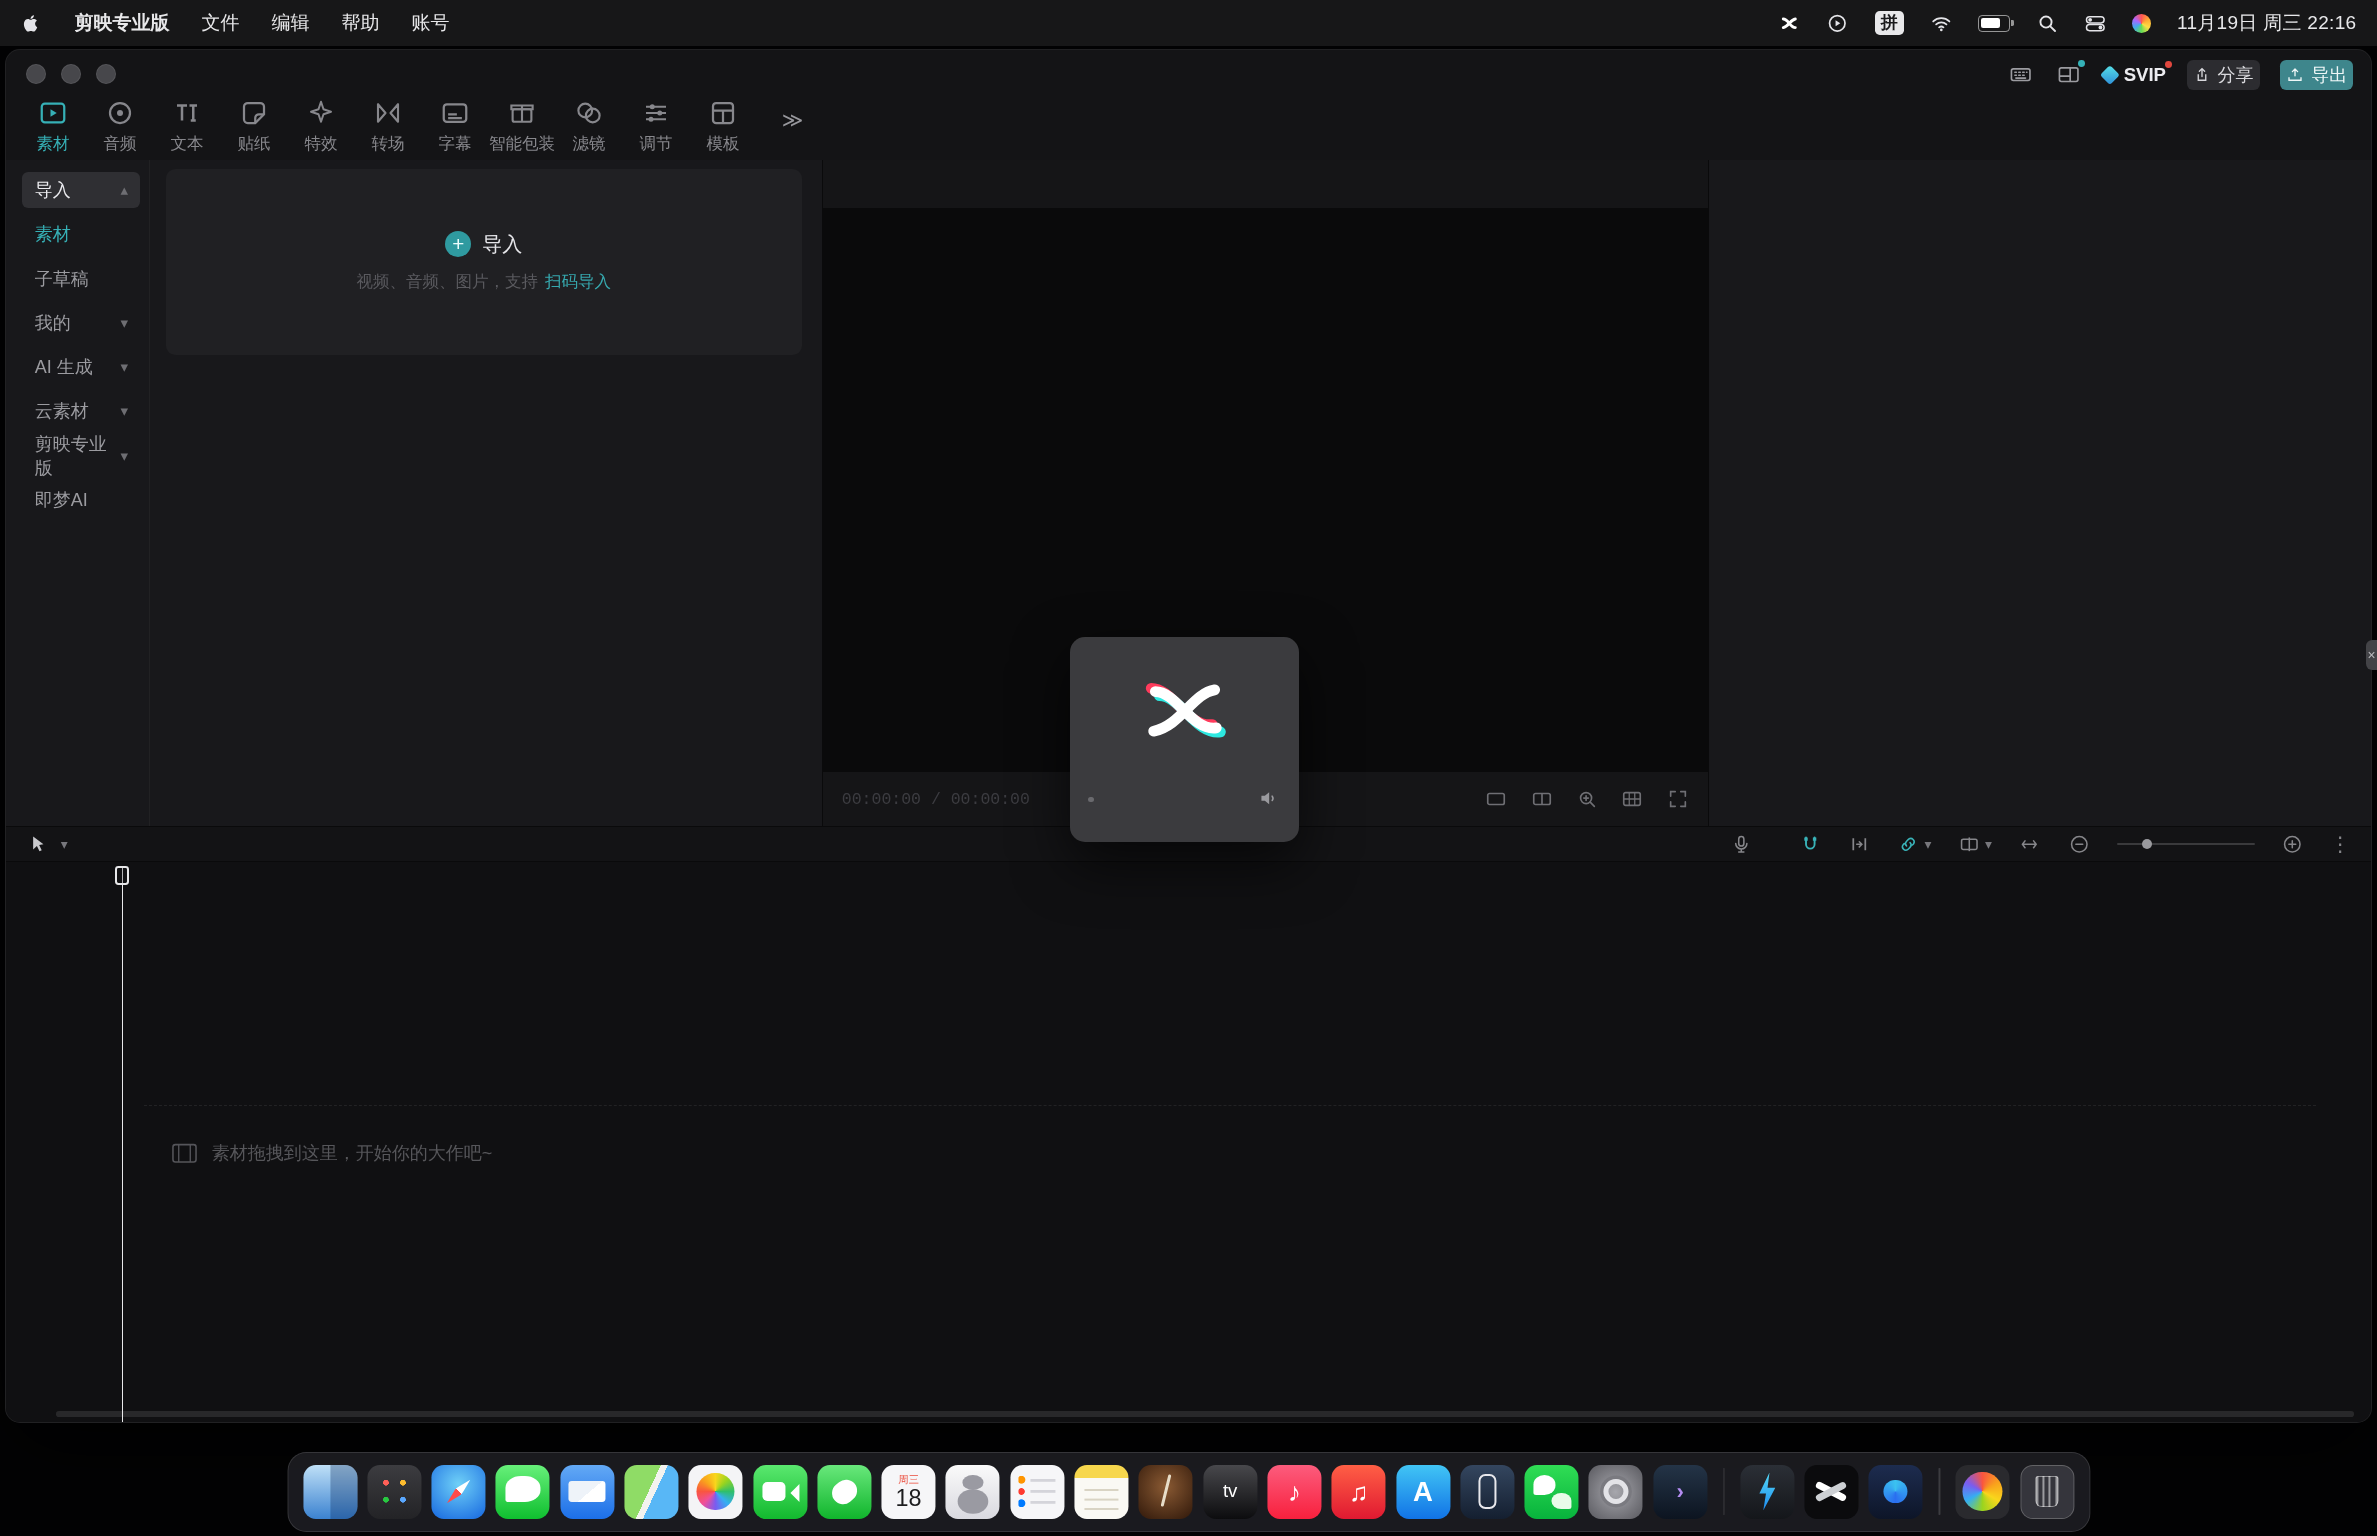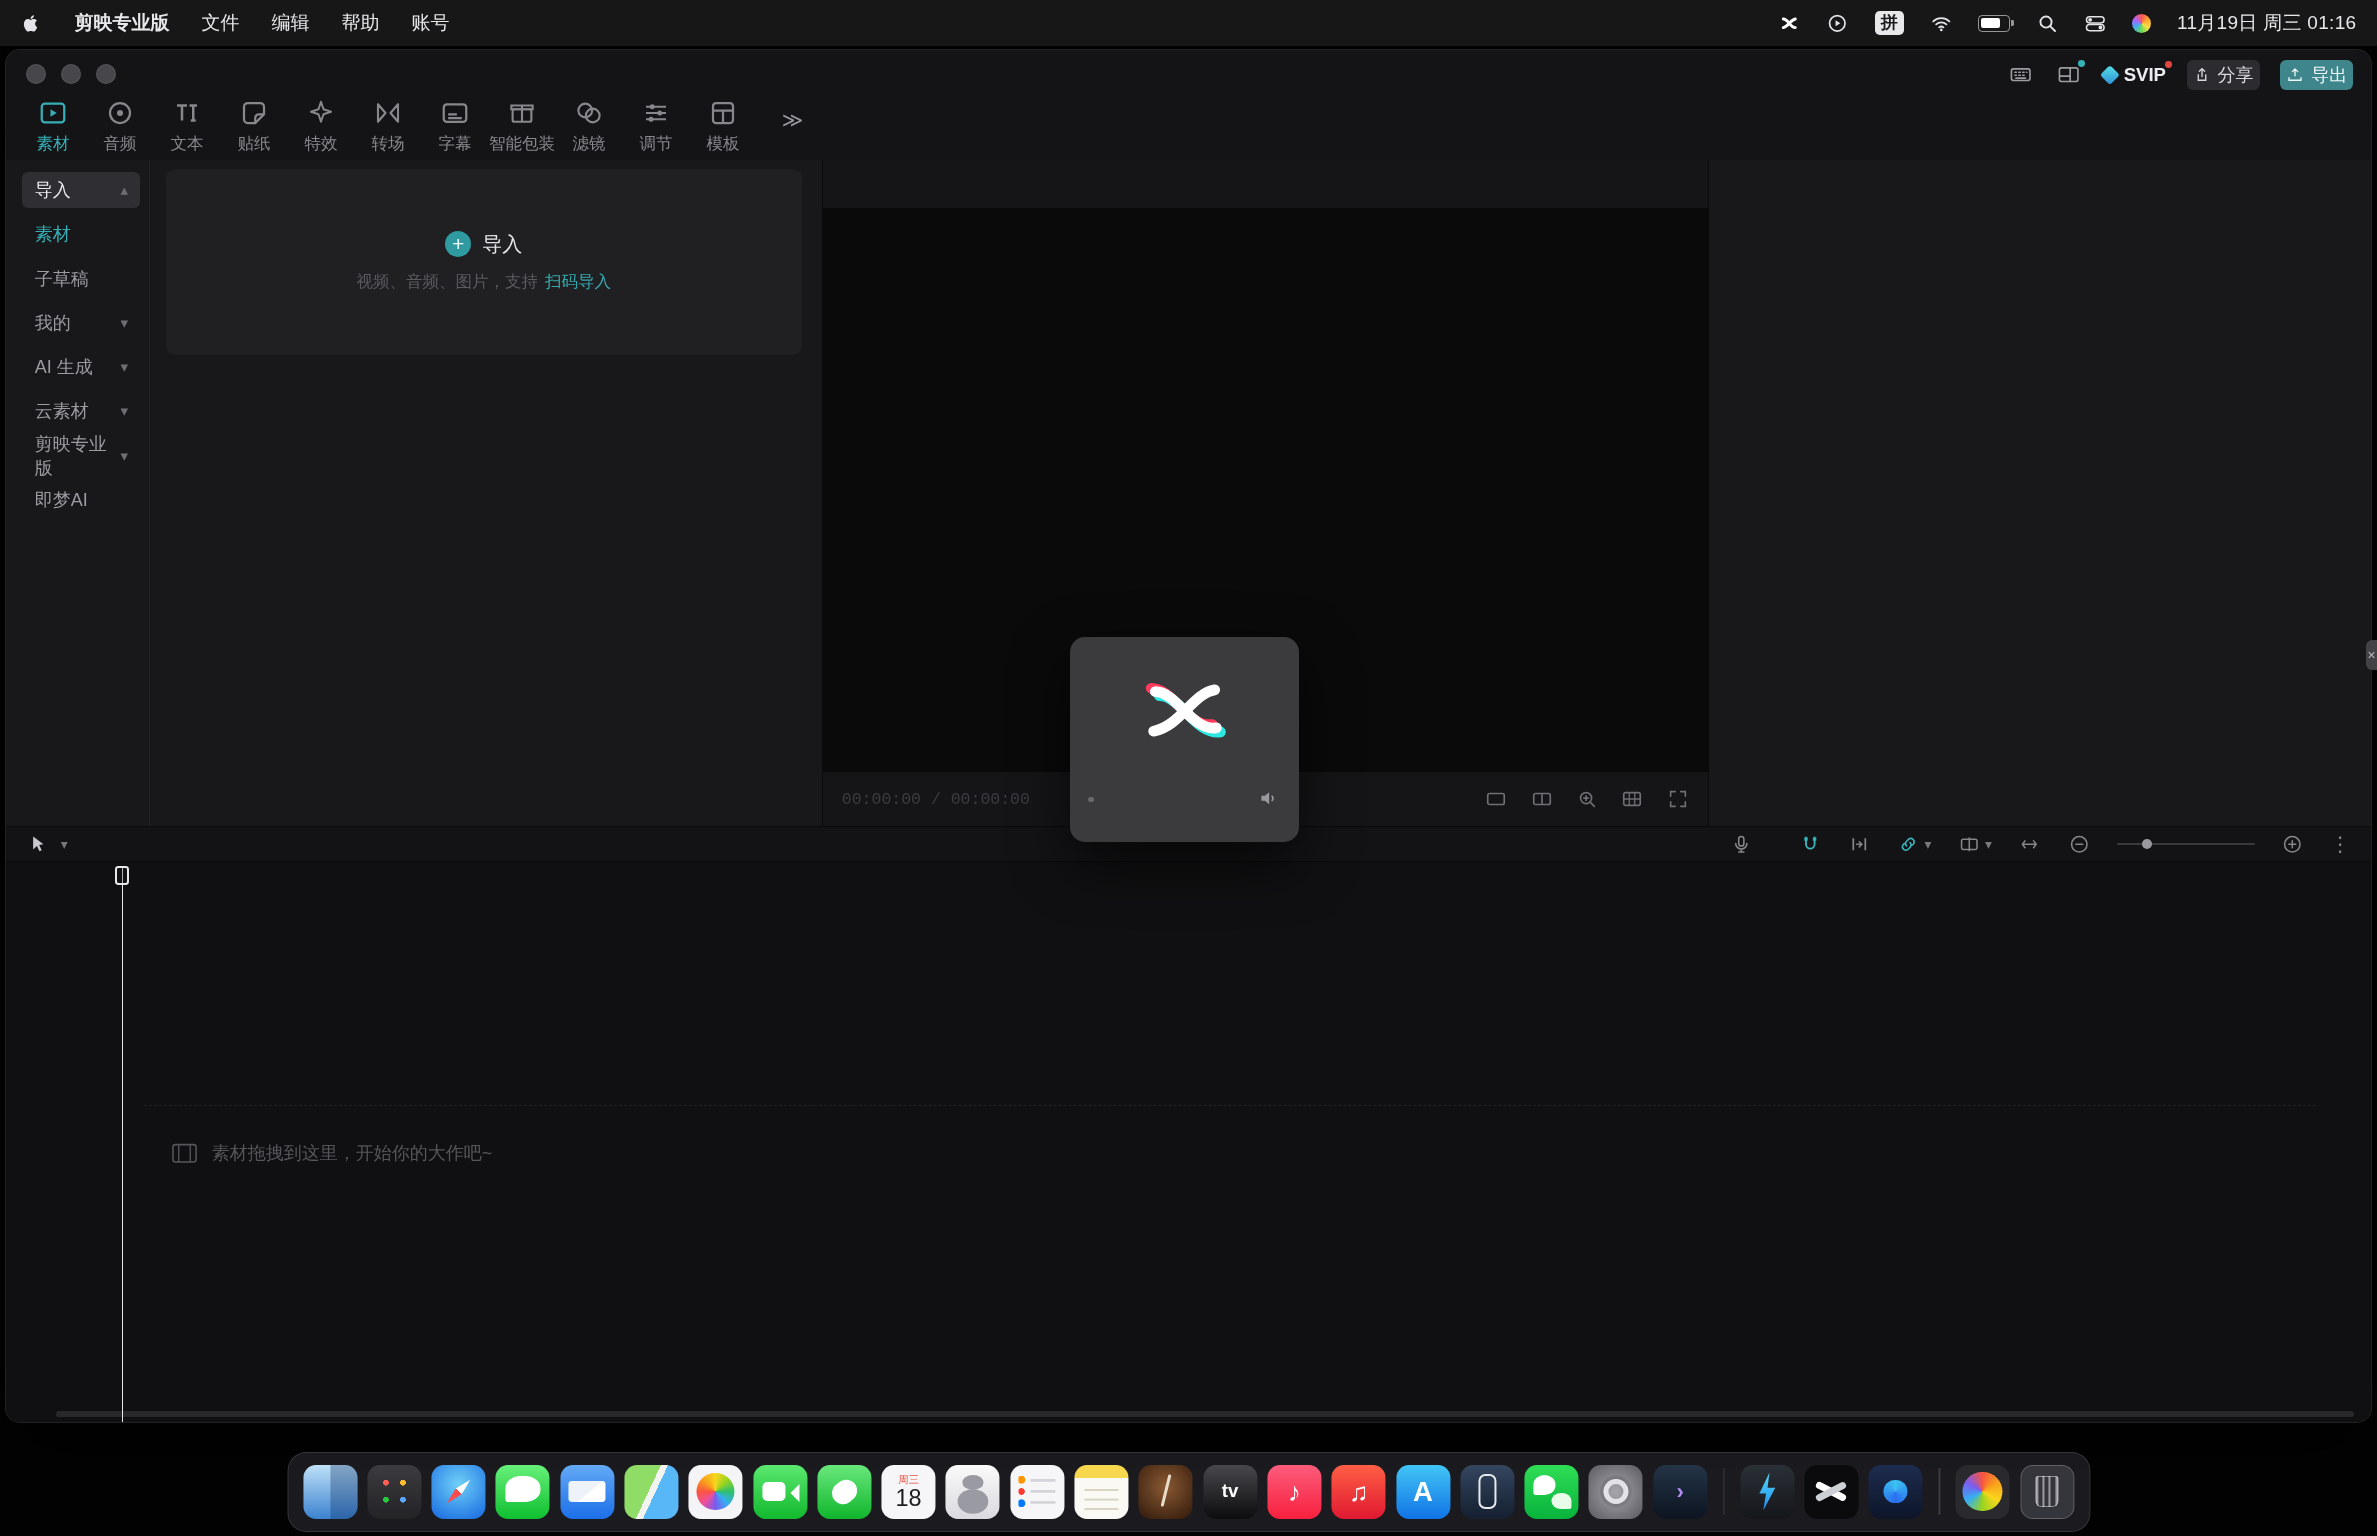--- a/index.html
+++ b/index.html
@@ -143,21 +143,21 @@
   .cal-day{color:#1c1c1e;font-size:23.4px;line-height:1.15;font-weight:300;}
   .di-contacts{background:linear-gradient(180deg,#fafafa,#d9d9df);}
   .di-contacts::after{content:"";position:absolute;left:31%;top:20%;width:38%;height:27%;background:#9a9aa2;border-radius:50%;box-shadow:0 19px 0 4.8px #9a9aa2;}
   .di-reminders{background:#f6f6f8;}
   .di-reminders::after{content:"";position:absolute;inset:22% 16%;background-image:radial-gradient(circle at 8% 12%,#ff9500 8%,transparent 10%),radial-gradient(circle at 8% 50%,#ff3b30 8%,transparent 10%),radial-gradient(circle at 8% 88%,#007aff 8%,transparent 10%),linear-gradient(#d4d4da 0 0),linear-gradient(#d4d4da 0 0),linear-gradient(#d4d4da 0 0);background-size:100% 100%,100% 100%,100% 100%,68% 2.8px,68% 2.8px,68% 2.8px;background-position:0 0,0 0,0 0,100% 9%,100% 50%,100% 91%;background-repeat:no-repeat;}
   .di-notes{background:linear-gradient(180deg,#f7d74d 24%,#faf9f4 24%);}
   .di-notes::after{content:"";position:absolute;left:18%;right:18%;top:46%;height:2.1px;background:#d9d4c4;box-shadow:0 9.6px 0 #d9d4c4,0 19px 0 #d9d4c4;}
   .di-garageband{background:radial-gradient(circle at 50% 40%,#8a5a33,#30180a);}
   .di-garageband::after{content:"";position:absolute;left:47%;top:18%;width:6%;height:62%;background:#e8ddc8;border-radius:2.1px;transform:rotate(14deg);}
   .di-tv{background:linear-gradient(180deg,#48484c,#0c0c0e);}
-  .di-tv .di-glyph{font-size:18.6px;font-weight:700;}
+  .di-tv .di-glyph{font-size:18.6px;font-weight:400;}
   .di-music{background:linear-gradient(180deg,#fc5c7d,#f8203d);}
   .di-redapp{background:linear-gradient(180deg,#ff5f45,#e01931);}
   .di-appstore{background:linear-gradient(180deg,#41c5f5,#1173e6);}
   .di-appstore .di-glyph{font-size:27.5px;font-weight:700;}
   .di-iphone{background:linear-gradient(180deg,#34465f,#141f30);}
   .di-iphone::after{content:"";position:absolute;inset:18% 33%;border:2.8px solid #e8e8ec;border-radius:6.9px;}
   .di-wechat{background:linear-gradient(180deg,#30dd55,#07b33c);}
   .di-wechat::before{content:"";position:absolute;left:16%;top:20%;width:42%;height:36%;background:#fff;border-radius:50% 50% 50% 12%;}
   .di-wechat::after{content:"";position:absolute;right:14%;bottom:18%;width:36%;height:30%;background:#e9fbe9;border-radius:50% 50% 12% 50%;}
   .di-settings{background:radial-gradient(circle,#a7a7ad,#59595f);}
@@ -286,21 +286,21 @@
       </span>
       <span class="mb-ic">
         <svg viewBox="0 0 28 24">
             <rect x="2" y="3" width="24" height="8.5" rx="4.25" fill="none" stroke="currentColor" stroke-width="2"></rect>
             <circle cx="7" cy="7.25" r="2.6" fill="currentColor"></circle>
             <rect x="2" y="13.5" width="24" height="8.5" rx="4.25" fill="none" stroke="currentColor" stroke-width="2"></rect>
             <circle cx="21" cy="17.75" r="2.6" fill="currentColor"></circle>
           </svg>
       </span>
       <span class="color-dot"></span>
-      <span class="clock">11月19日 周三 01:16</span>
+      <span class="clock">11月19日 周三 22:16</span>
     </div>
   </div>
 
   <div class="window">
 
     <div class="traffic">
       <span class="tl-dot"></span>
       <span class="tl-dot"></span>
       <span class="tl-dot"></span>
     </div>

